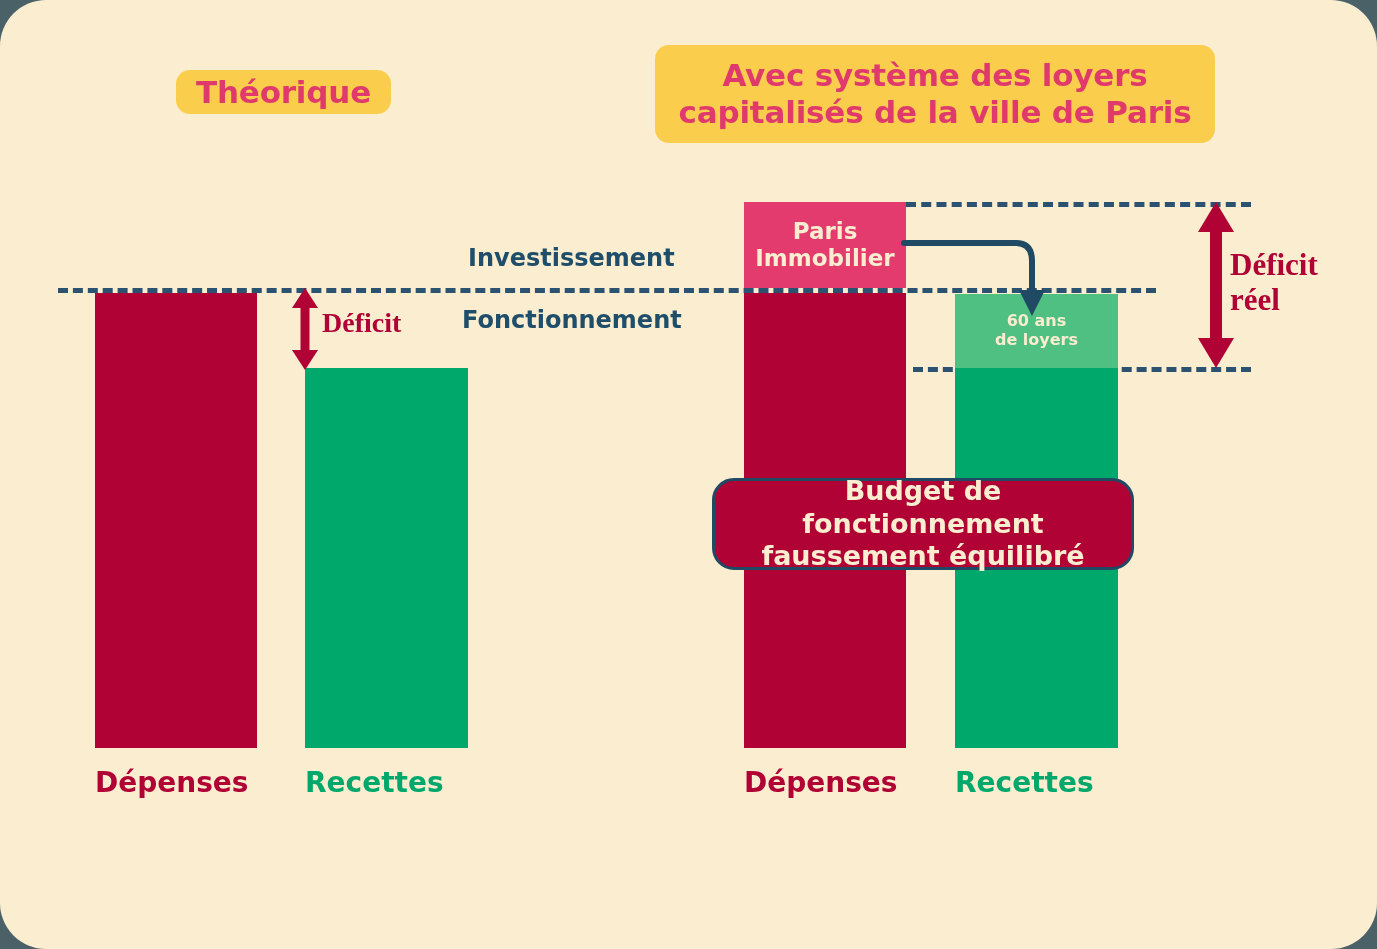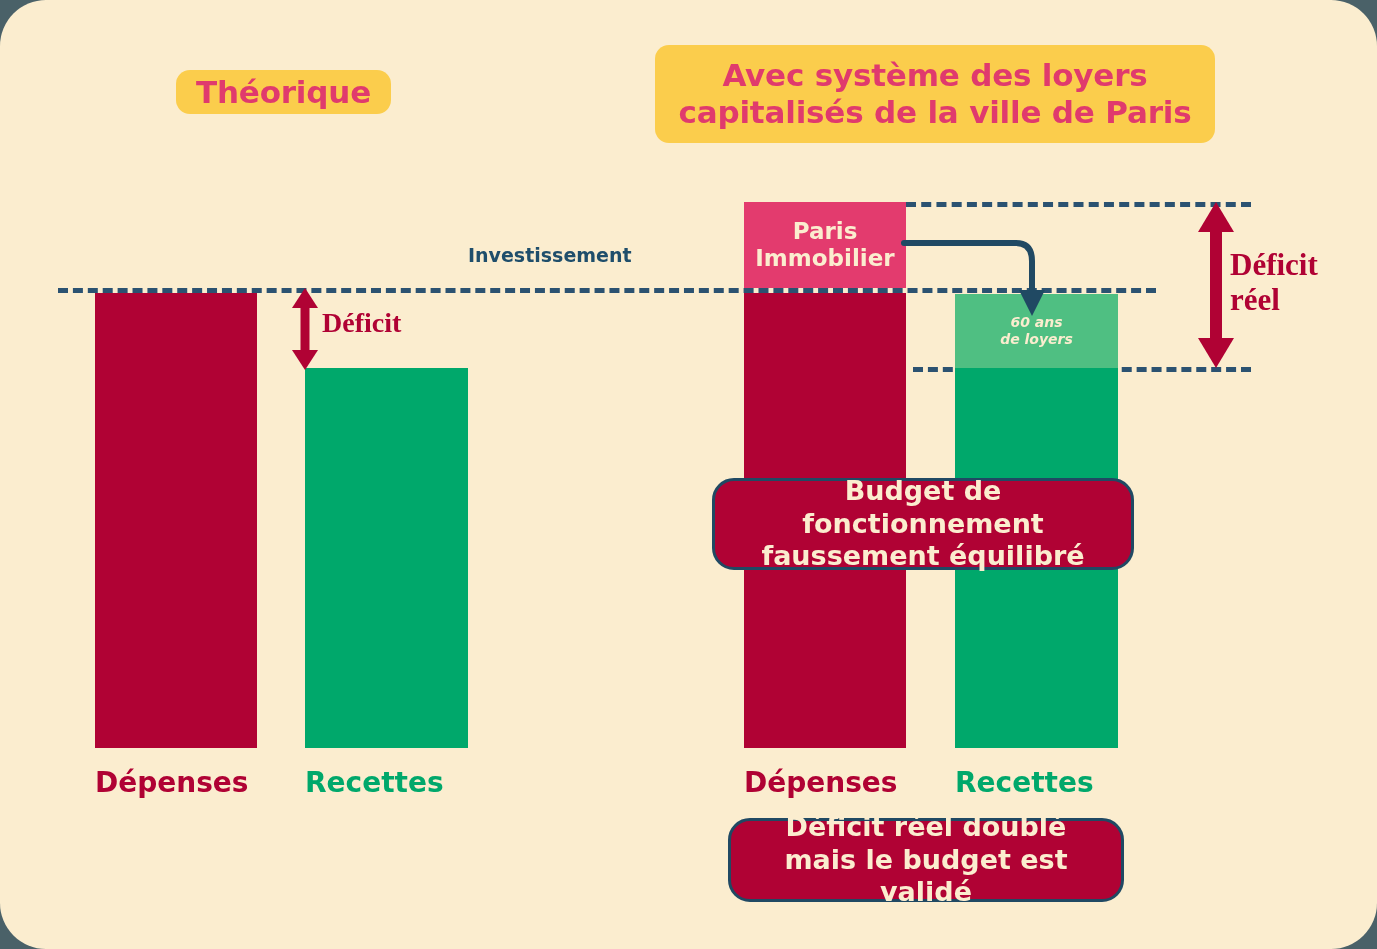--- a/index.html
+++ b/index.html
@@ -45,21 +45,21 @@
     font-size: 31px;
     display: flex; align-items: center; justify-content: center;
     padding: 8px 8px;
     box-sizing: border-box;
   }
 
   
   .section-label {
     color: #1f4e6b;
     font-weight: bold;
-    font-size: 19px;
+    font-size: 24px;
     white-space: nowrap;
   }
   #label-investissement { left: 468px; top: 244px; }
   #label-fonctionnement { left: 462px; top: 306px; }
 
   
   .dashed {
     border-top: 5px dashed #2b5271;
     height: 0;
   }
@@ -85,21 +85,21 @@
     font-weight: bold;
     font-size: 23px;
     text-align: center;
     line-height: 1.18;
     display: flex;
     align-items: center;
     justify-content: center;
     height: 100%;
     box-sizing: border-box;
   }
-  #box-loyers .box-text { font-size: 14px; font-style: italic; }
+  #box-loyers .box-text { font-size: 16px; }
 
   
   .bar-caption {
     font-weight: bold;
     font-size: 28px;
     text-align: left;
     white-space: nowrap;
   }
   .cap-red   { color: #b00234; }
   .cap-green { color: #00a86b; }
@@ -162,20 +162,21 @@
 
   <div class="abs badge" id="badge-theorique">Théorique</div>
   <div class="abs badge" id="badge-systeme" style="white-space:pre-line;">Avec système des loyers
 capitalisés de la ville de Paris</div>
 
   <div class="abs dashed" id="dash-mid"></div>
   <div class="abs dashed" id="dash-top-r"></div>
   <div class="abs dashed" id="dash-bot-r"></div>
 
   <div class="abs section-label" id="label-investissement">Investissement</div>
+  <div class="abs section-label" id="label-fonctionnement">Fonctionnement</div>
 
   <div class="abs bar-red" id="bar-l-dep"></div>
   <div class="abs bar-green" id="bar-l-rec"></div>
 
   <svg class="abs" id="arrow-deficit-l" viewBox="0 0 34 82">
     <line x1="17" y1="12" x2="17" y2="70" stroke="#b00234" stroke-width="9"></line>
     <polygon points="17,0 30,20 4,20" fill="#b00234"></polygon>
     <polygon points="17,82 30,62 4,62" fill="#b00234"></polygon>
   </svg>
   <div class="abs deficit-text" id="txt-deficit-l">Déficit</div>
@@ -206,16 +207,14 @@
     <polygon points="22,168 40,138 4,138" fill="#b00234"></polygon>
   </svg>
   <div class="abs deficit-text" id="txt-deficit-r">Déficit
 réel</div>
 
   <div class="abs bar-caption cap-red" id="cap-r-dep">Dépenses</div>
   <div class="abs bar-caption cap-green" id="cap-r-rec">Recettes</div>
 
   <div class="abs pill" id="pill-budget" style="white-space:pre-line;">Budget de fonctionnement
 faussement équilibré</div>
-  <div class="abs pill" id="pill-deficit" style="white-space:pre-line;">Déficit réel doublé
-mais le budget est validé</div>
 
 </div>
 
 </body></html>

